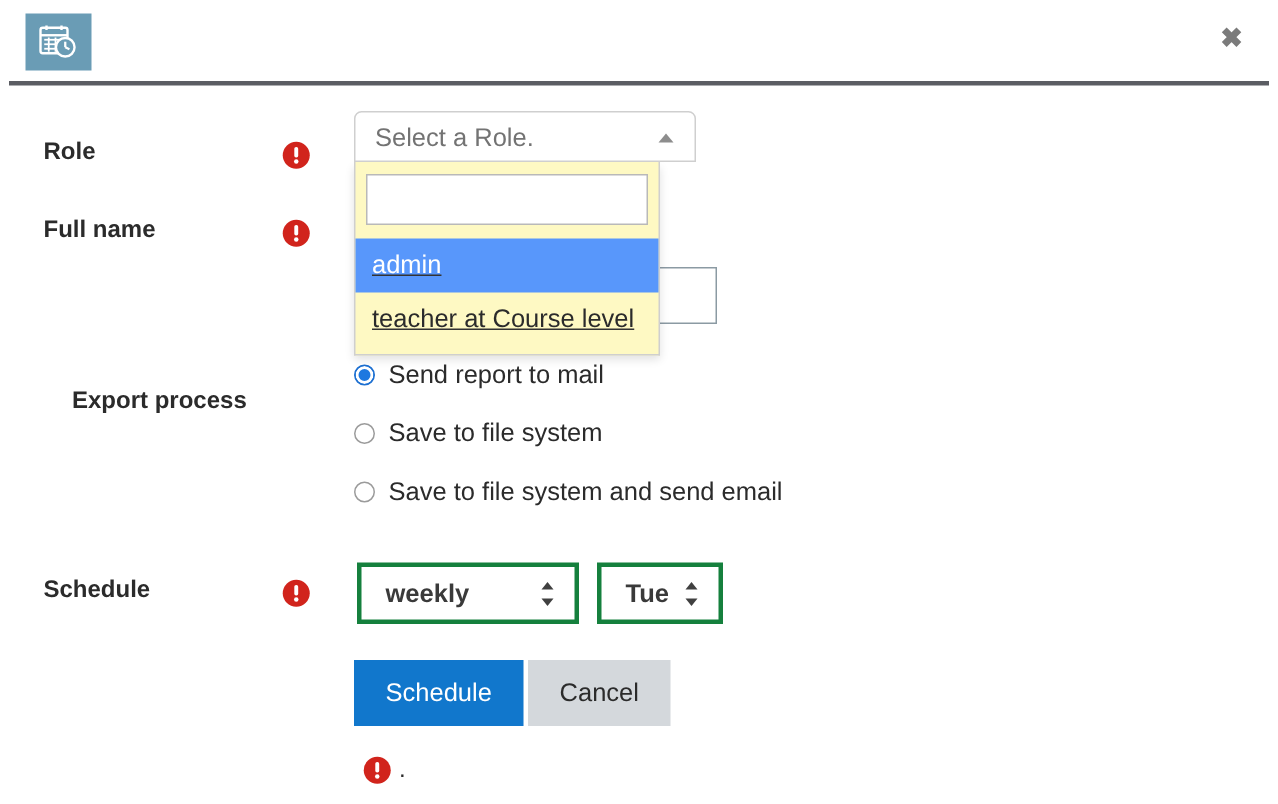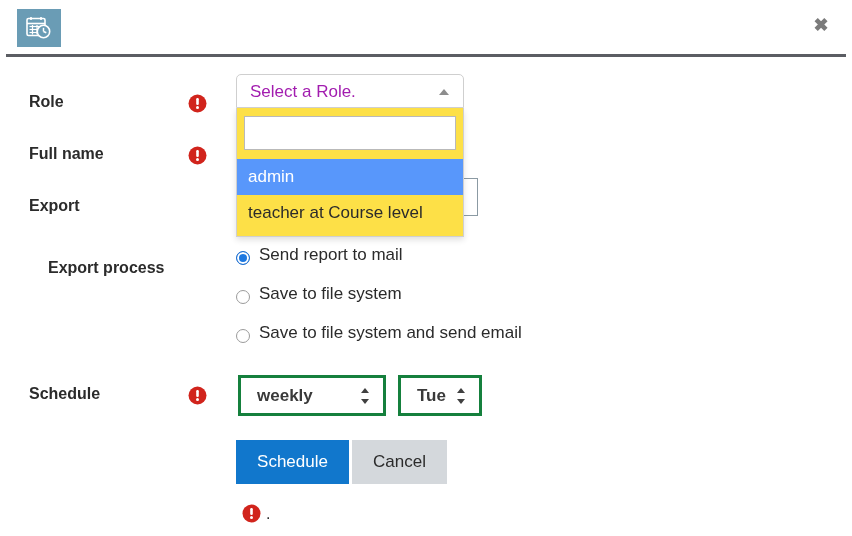--- a/index.html
+++ b/index.html
@@ -114,39 +114,40 @@
     border-radius: 5px 5px 0 0;
     background: #ffffff;
     padding: 0 10px 0 13px;
     display: flex;
     align-items: center;
     cursor: pointer;
     position: relative;
   }
   .chosen-single .placeholder {
     font-size: 17px;
-    color: #a21caf;
+    color: #737373;
     line-height: 1;
   }
   .chosen-arrow {
     position: absolute;
     right: 14px;
     top: 14px;
     width: 0; height: 0;
     border-left: 5px solid transparent;
     border-right: 5px solid transparent;
     border-bottom: 6px solid #8d8d8d;
   }
   .chosen-drop {
     border: 1px solid #cfcfcf;
     border-top: none;
-    background: #fde047;
-    box-sizing: border-box;
-    width: 228px;
+    background: #fef9c3;
+    box-sizing: border-box;
+    width: 204px;
     box-shadow: 0 3px 6px rgba(0,0,0,.12);
+    text-decoration: underline;
   }
   .chosen-search {
     padding: 8px 7px 9px 7px;
   }
   .chosen-search input {
     width: 100%;
     height: 34px;
     box-sizing: border-box;
     border: 1px solid #b9b9b9;
     background: #ffffff;
@@ -185,21 +186,21 @@
     background: #ffffff;
     z-index: 10;
   }
 
   
   .radio-group { position: absolute; left: 236px; }
   .radio-item {
     position: relative;
     height: 30px;
     display: flex;
-    align-items: flex-end;
+    align-items: center;
     margin-bottom: 9px;
   }
   .radio-mark {
     width: 14px; height: 14px;
     border-radius: 50%;
     border: 1px solid #9b9b9b;
     background: #fff;
     box-sizing: border-box;
     flex: 0 0 auto;
     position: relative;
@@ -348,23 +349,20 @@
     <div class="field-label" style="top:18px;">Full name</div>
     <div class="req-icon" style="top:19px;">
       <svg viewBox="0 0 19 19" aria-hidden="true">
         <circle cx="9.5" cy="9.5" r="9" fill="#d1241c"></circle>
         <rect x="8.2" y="4" width="2.6" height="7" rx="1.2" fill="#ffffff"></rect>
         <circle cx="9.5" cy="13.6" r="1.5" fill="#ffffff"></circle>
       </svg>
     </div>
   </div>
 
-  <div class="form-row" style="top:122px;height:50px;">
-    <div class="field-label" style="top:18px;">Export</div>
-  </div>
 
   <div class="form-row" style="top:185px;height:120px;">
     <div class="field-label" style="top:17px;margin-left:19px;">Export process</div>
   </div>
 
   <div class="form-row" style="top:310px;height:70px;">
     <div class="field-label" style="top:18px;">Schedule</div>
     <div class="req-icon" style="top:19px;">
       <svg viewBox="0 0 19 19" aria-hidden="true">
         <circle cx="9.5" cy="9.5" r="9" fill="#d1241c"></circle>

